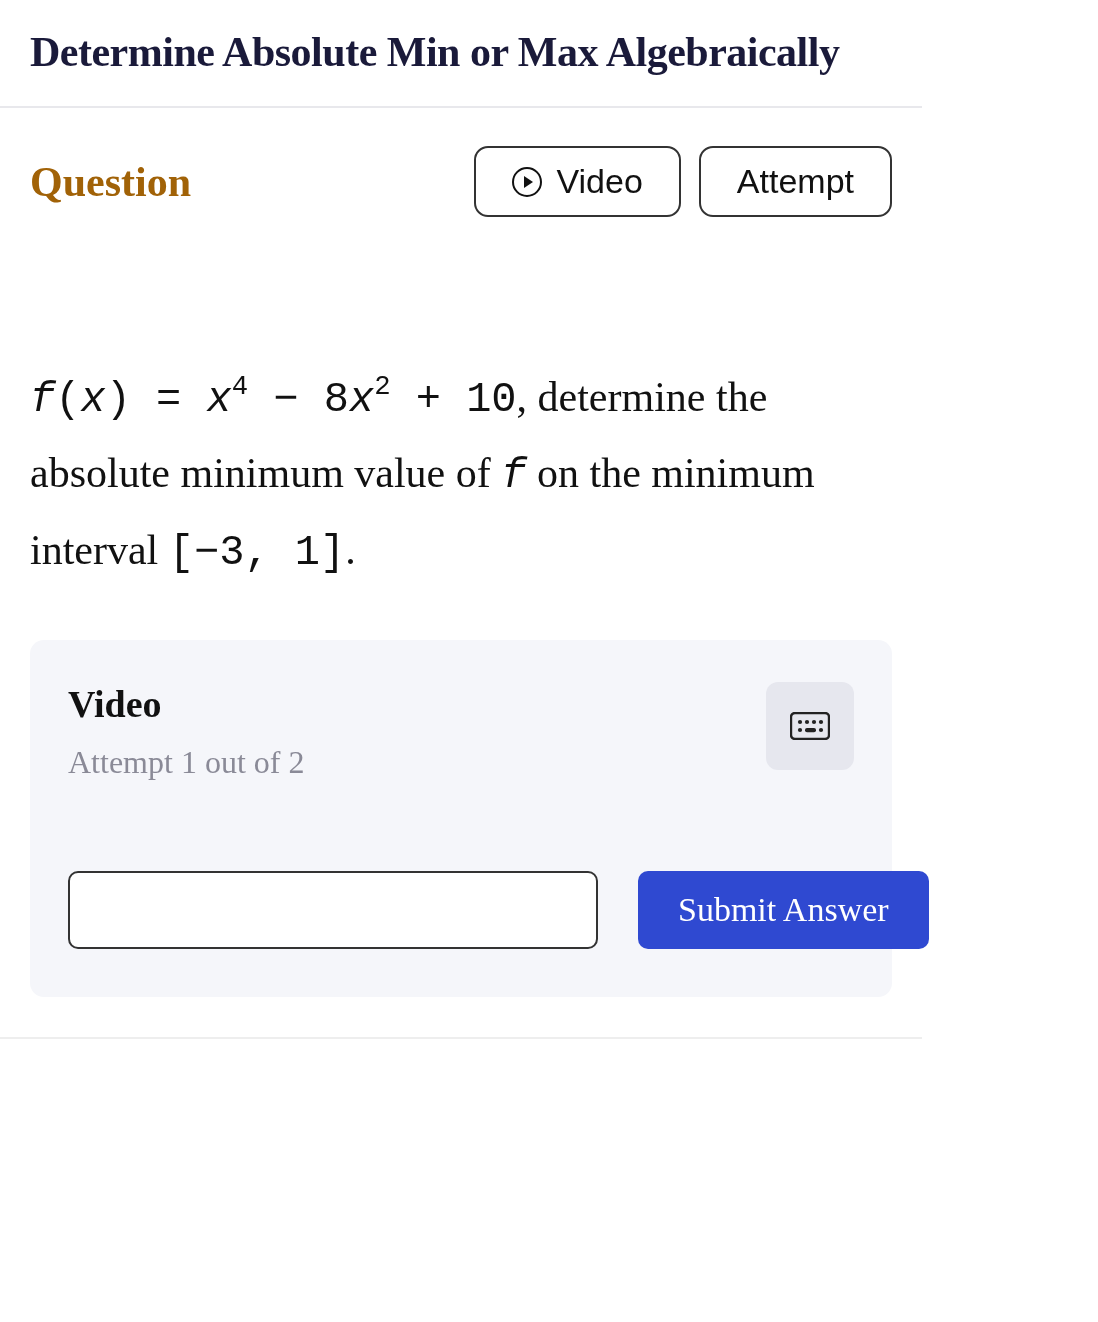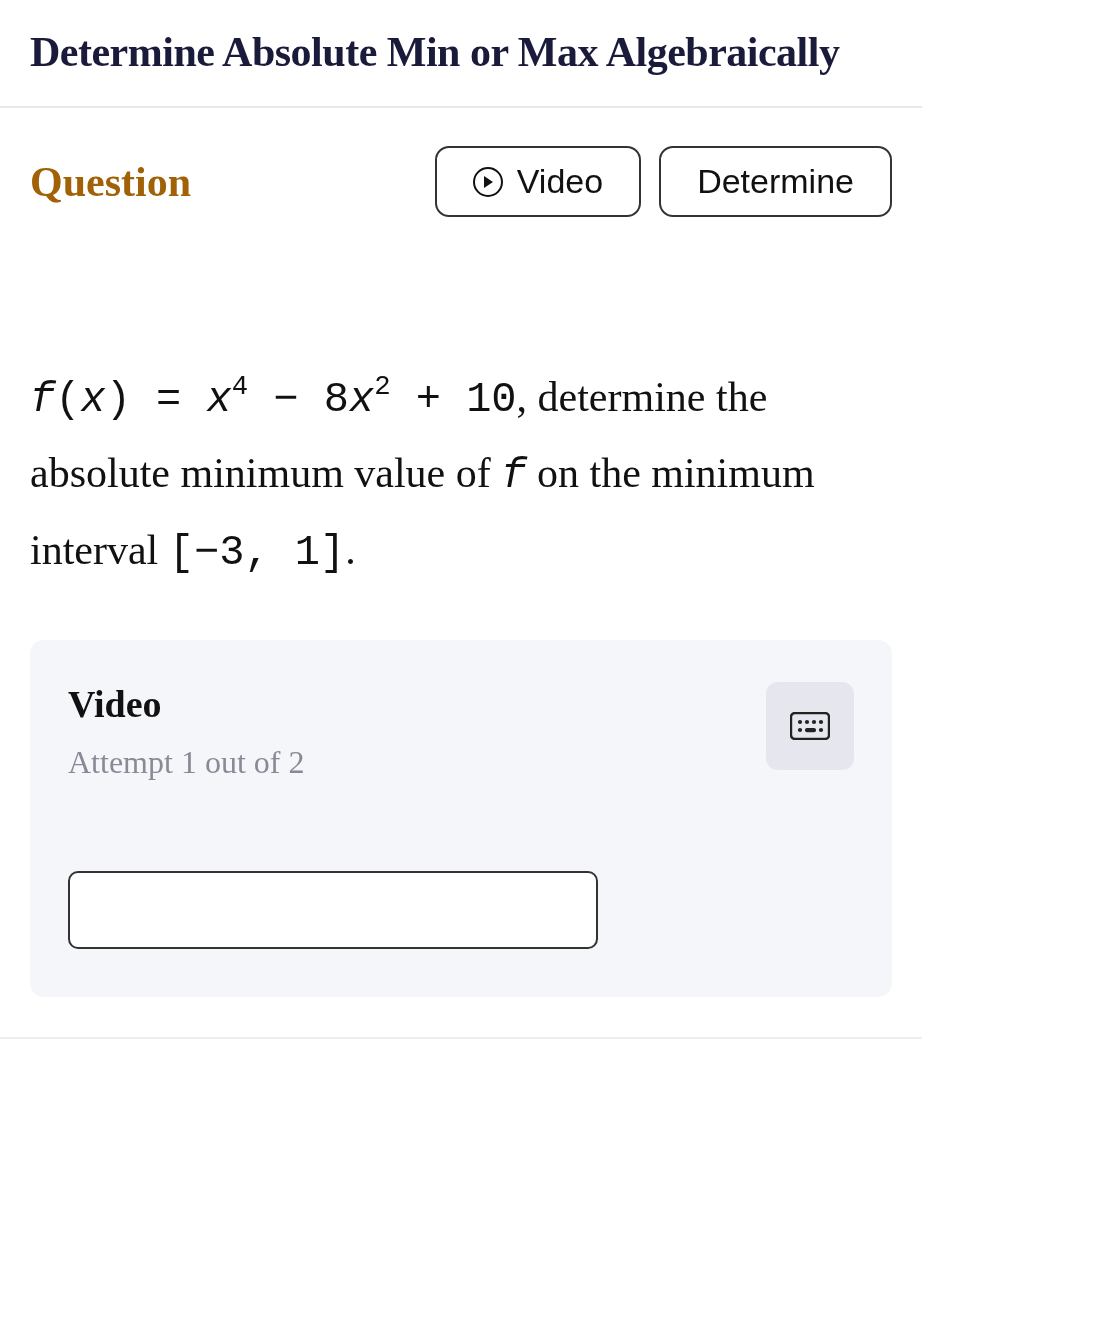--- a/index.html
+++ b/index.html
@@ -162,21 +162,21 @@
   <div class="content">
 
     <div class="q-header">
       <div class="q-label">Question</div>
       <div class="btn-row">
         <button class="pill-btn">
           <span class="play-icon"></span>
           <span>Video</span>
         </button>
         <button class="pill-btn">
-          <span>Determine</span>
+          <span>Attempt</span>
         </button>
       </div>
     </div>
 
     <div class="problem">
       <br>
       <span class="math"><span class="mi">f</span>(<span class="mi">x</span>) = <span class="mi">x</span><span class="sup">4</span> − 8<span class="mi">x</span><span class="sup">2</span> + 10</span><span>, determine the absolute minimum value of </span><span class="math mi">f</span><span> on the minimum interval </span><span class="math">[−3,&nbsp;1]</span><span>.</span>
     </div>
 
     <div class="answer-card">
@@ -194,18 +194,19 @@
             <circle cx="31" cy="10" r="2.1" fill="#222"></circle>
             <circle cx="10" cy="18" r="2.1" fill="#222"></circle>
             <rect x="15" y="16" width="11" height="4.2" rx="2" fill="#222"></rect>
             <circle cx="31" cy="18" r="2.1" fill="#222"></circle>
           </svg>
         </div>
       </div>
 
       <div class="input-row">
         <input class="answer-input" type="text" value="" style="">
+        <button class="submit-btn">Submit Answer</button>
       </div>
     </div>
 
   </div>
 
 </div>
 
 </body></html>

